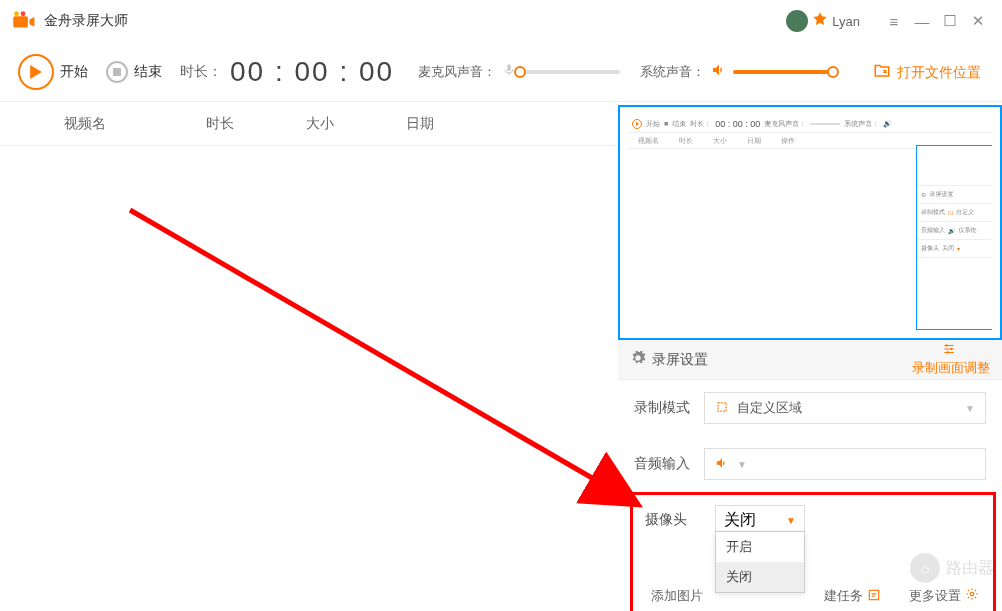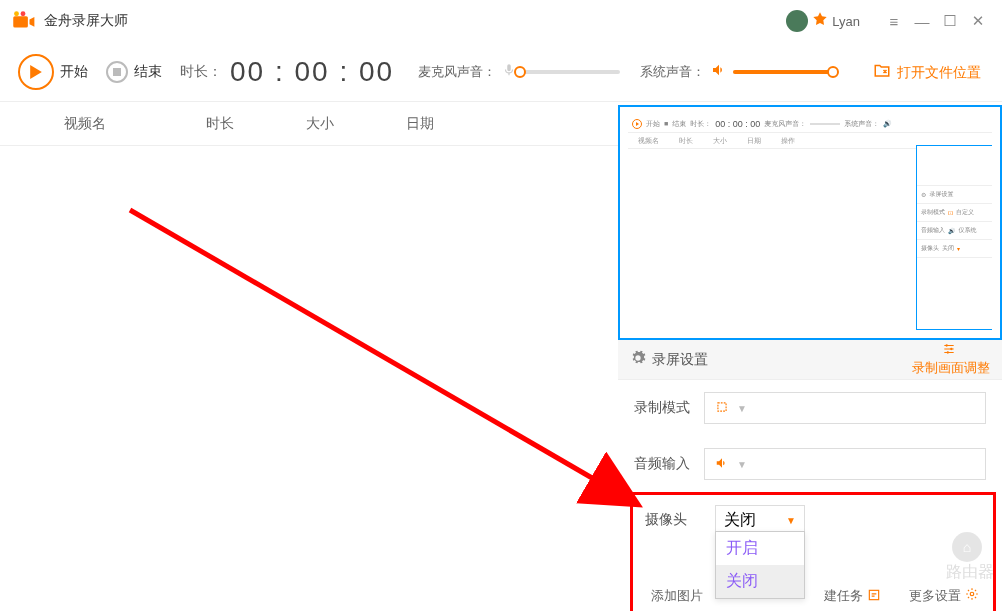--- a/index.html
+++ b/index.html
@@ -74,35 +74,35 @@
 .select-icon { color:#ff7a00; margin-right:8px; font-size:14px; }
 .select-text { flex:1; font-size:13px; color:#555; }
 .select-arrow { color:#bbb; font-size:10px; }
 
 
 .camera-group { border:3px solid #ff0000; margin:0 6px 0 12px; padding:6px 0px 8px 4px; position:relative; }
 .camera-row { display:flex; align-items:center; padding:4px 8px; }
 .camera-select { width:90px; height:30px; border:1px solid #ddd; display:flex; align-items:center; padding:0 8px; background:#fff; cursor:pointer;}
 .camera-select .sel-arrow { color:#ff7a00; margin-left:auto; font-size:10px;}
 .camera-dropdown { position:absolute; left:82px; top:36px; width:90px; border:1px solid #ccc; background:#fff; box-shadow:0 2px 6px rgba(0,0,0,0.1); z-index:10;}
-.cam-opt { padding:6px 10px; font-size:16px; color:#8b5cf6; cursor:pointer;}
+.cam-opt { padding:6px 10px; font-size:13px; color:#404040; cursor:pointer;}
 .cam-opt.sel { background:#eee; }
 
 .bottom-row { display:flex; align-items:center; padding:12px 14px; font-size:13px; color:#666; }
 .add-img-label { margin-right:auto; }
 .task-link { display:flex; align-items:center; color:#666; margin-right:24px;}
 .task-icon { color:#ff7a00; margin-right:4px; }
 .more-link { display:flex; color:#666; }
 .more-icon { color:#ff7a00; margin-left:4px; }
 
 
 .red-arrow { position:absolute; left:120px; top:200px; width:560px; height:320px; pointer-events:none; z-index:20;}
 
 
-.watermark { position: absolute; right: 8px; bottom: 40px; display:flex; align-items:center; color:#c8c8c8; font-size:16px; opacity:0.6; z-index:30;flex-direction:column;}
+.watermark { position: absolute; right: 8px; bottom: 40px; display:flex; align-items:center; color:#c8c8c8; font-size:16px; opacity:0.6; z-index:30;}
 .watermark .wm-icon { width:30px;height:30px; border-radius:50%; background:#d5d5d5; display:flex;align-items:center;justify-content:center; margin-right:6px; color:#fff; font-size:14px;}
 
 
 .right-panel { width: 384px; }
 .watermark   { bottom: 28px; }
 .titlebar    { border-bottom: none; }
 </style>
 </head>
 <body>
 
@@ -248,20 +248,21 @@
   </div>
 
   <div class="setting-row">
     <span class="row-label">录制模式</span>
     <div class="select-box">
       <span class="select-icon">
         <svg width="14" height="14" viewBox="0 0 24 24">
             <rect x="5" y="5" width="14" height="14" fill="none" stroke="#ff7a00" stroke-width="2" stroke-dasharray="3 2"></rect>
           </svg>
       </span>
+      <span class="select-text">自定义区域</span>
       <span class="select-arrow">▼</span>
     </div>
   </div>
 
   <div class="setting-row">
     <span class="row-label">音频输入</span>
     <div class="select-box">
       <span class="select-icon">
         <svg width="14" height="14" viewBox="0 0 24 24">
             <path fill="#ff7a00" d="M3 9v6h4l5 5V4L7 9H3zm13.5 3a4.5 4.5 0 00-2.5-4v8a4.5 4.5 0 002.5-4z"></path>

